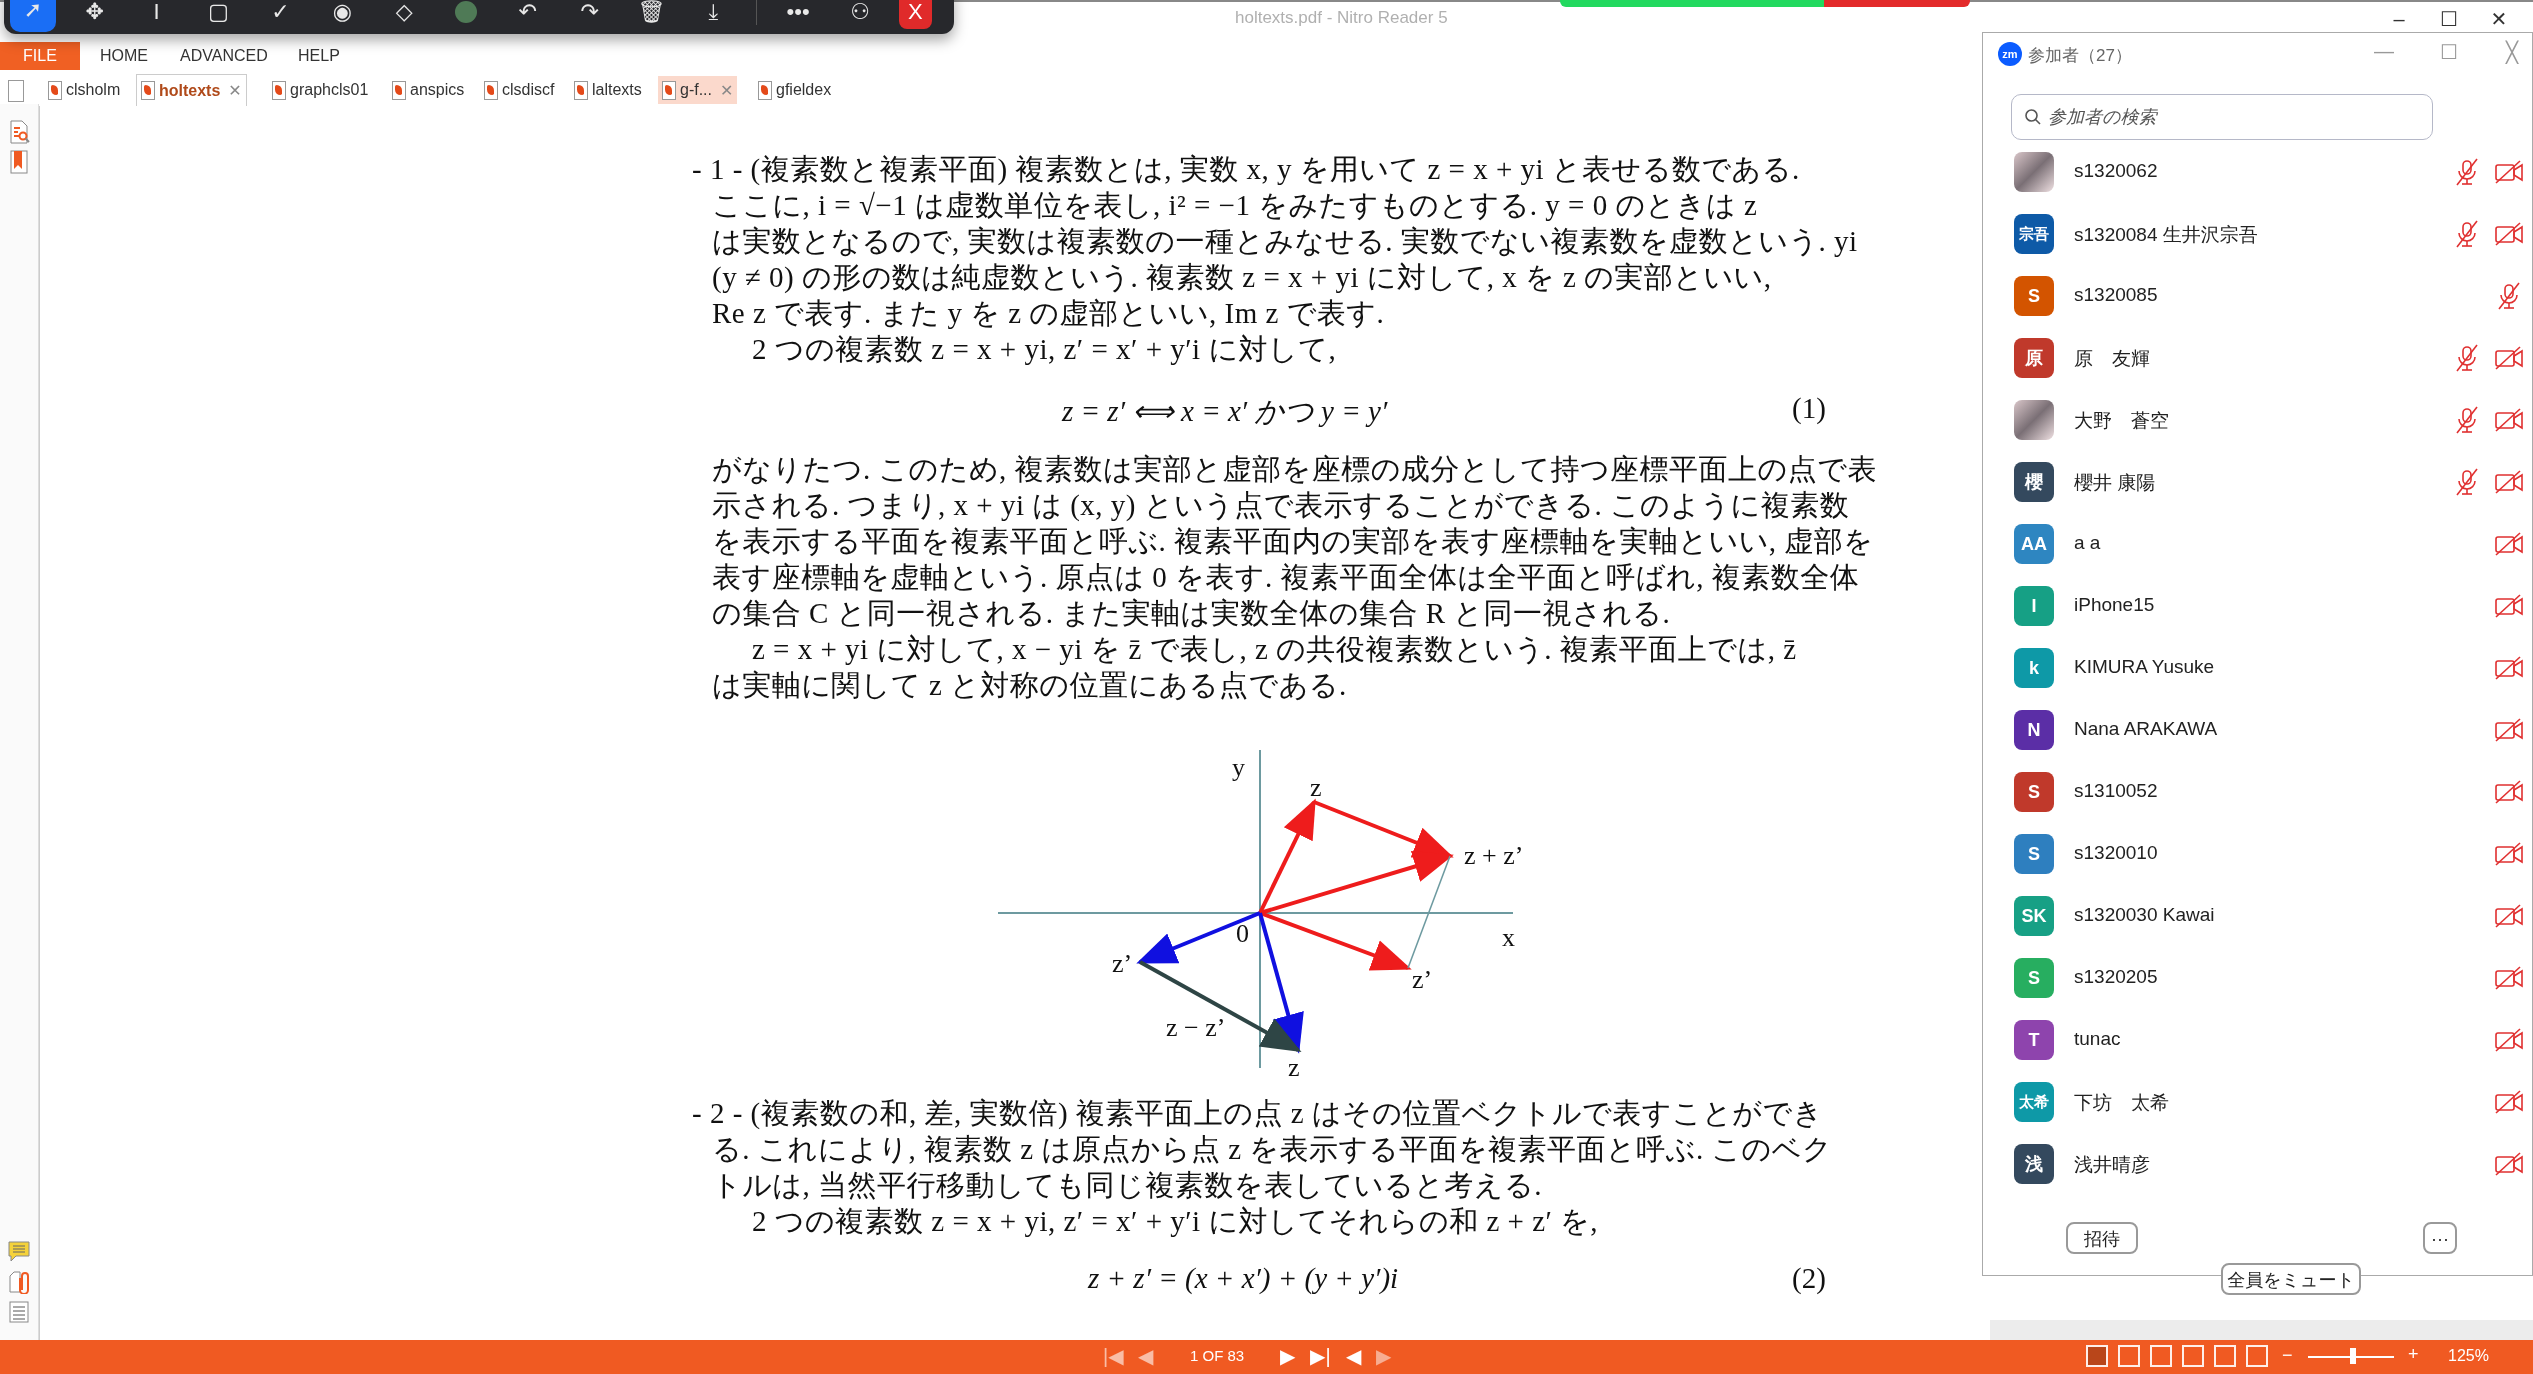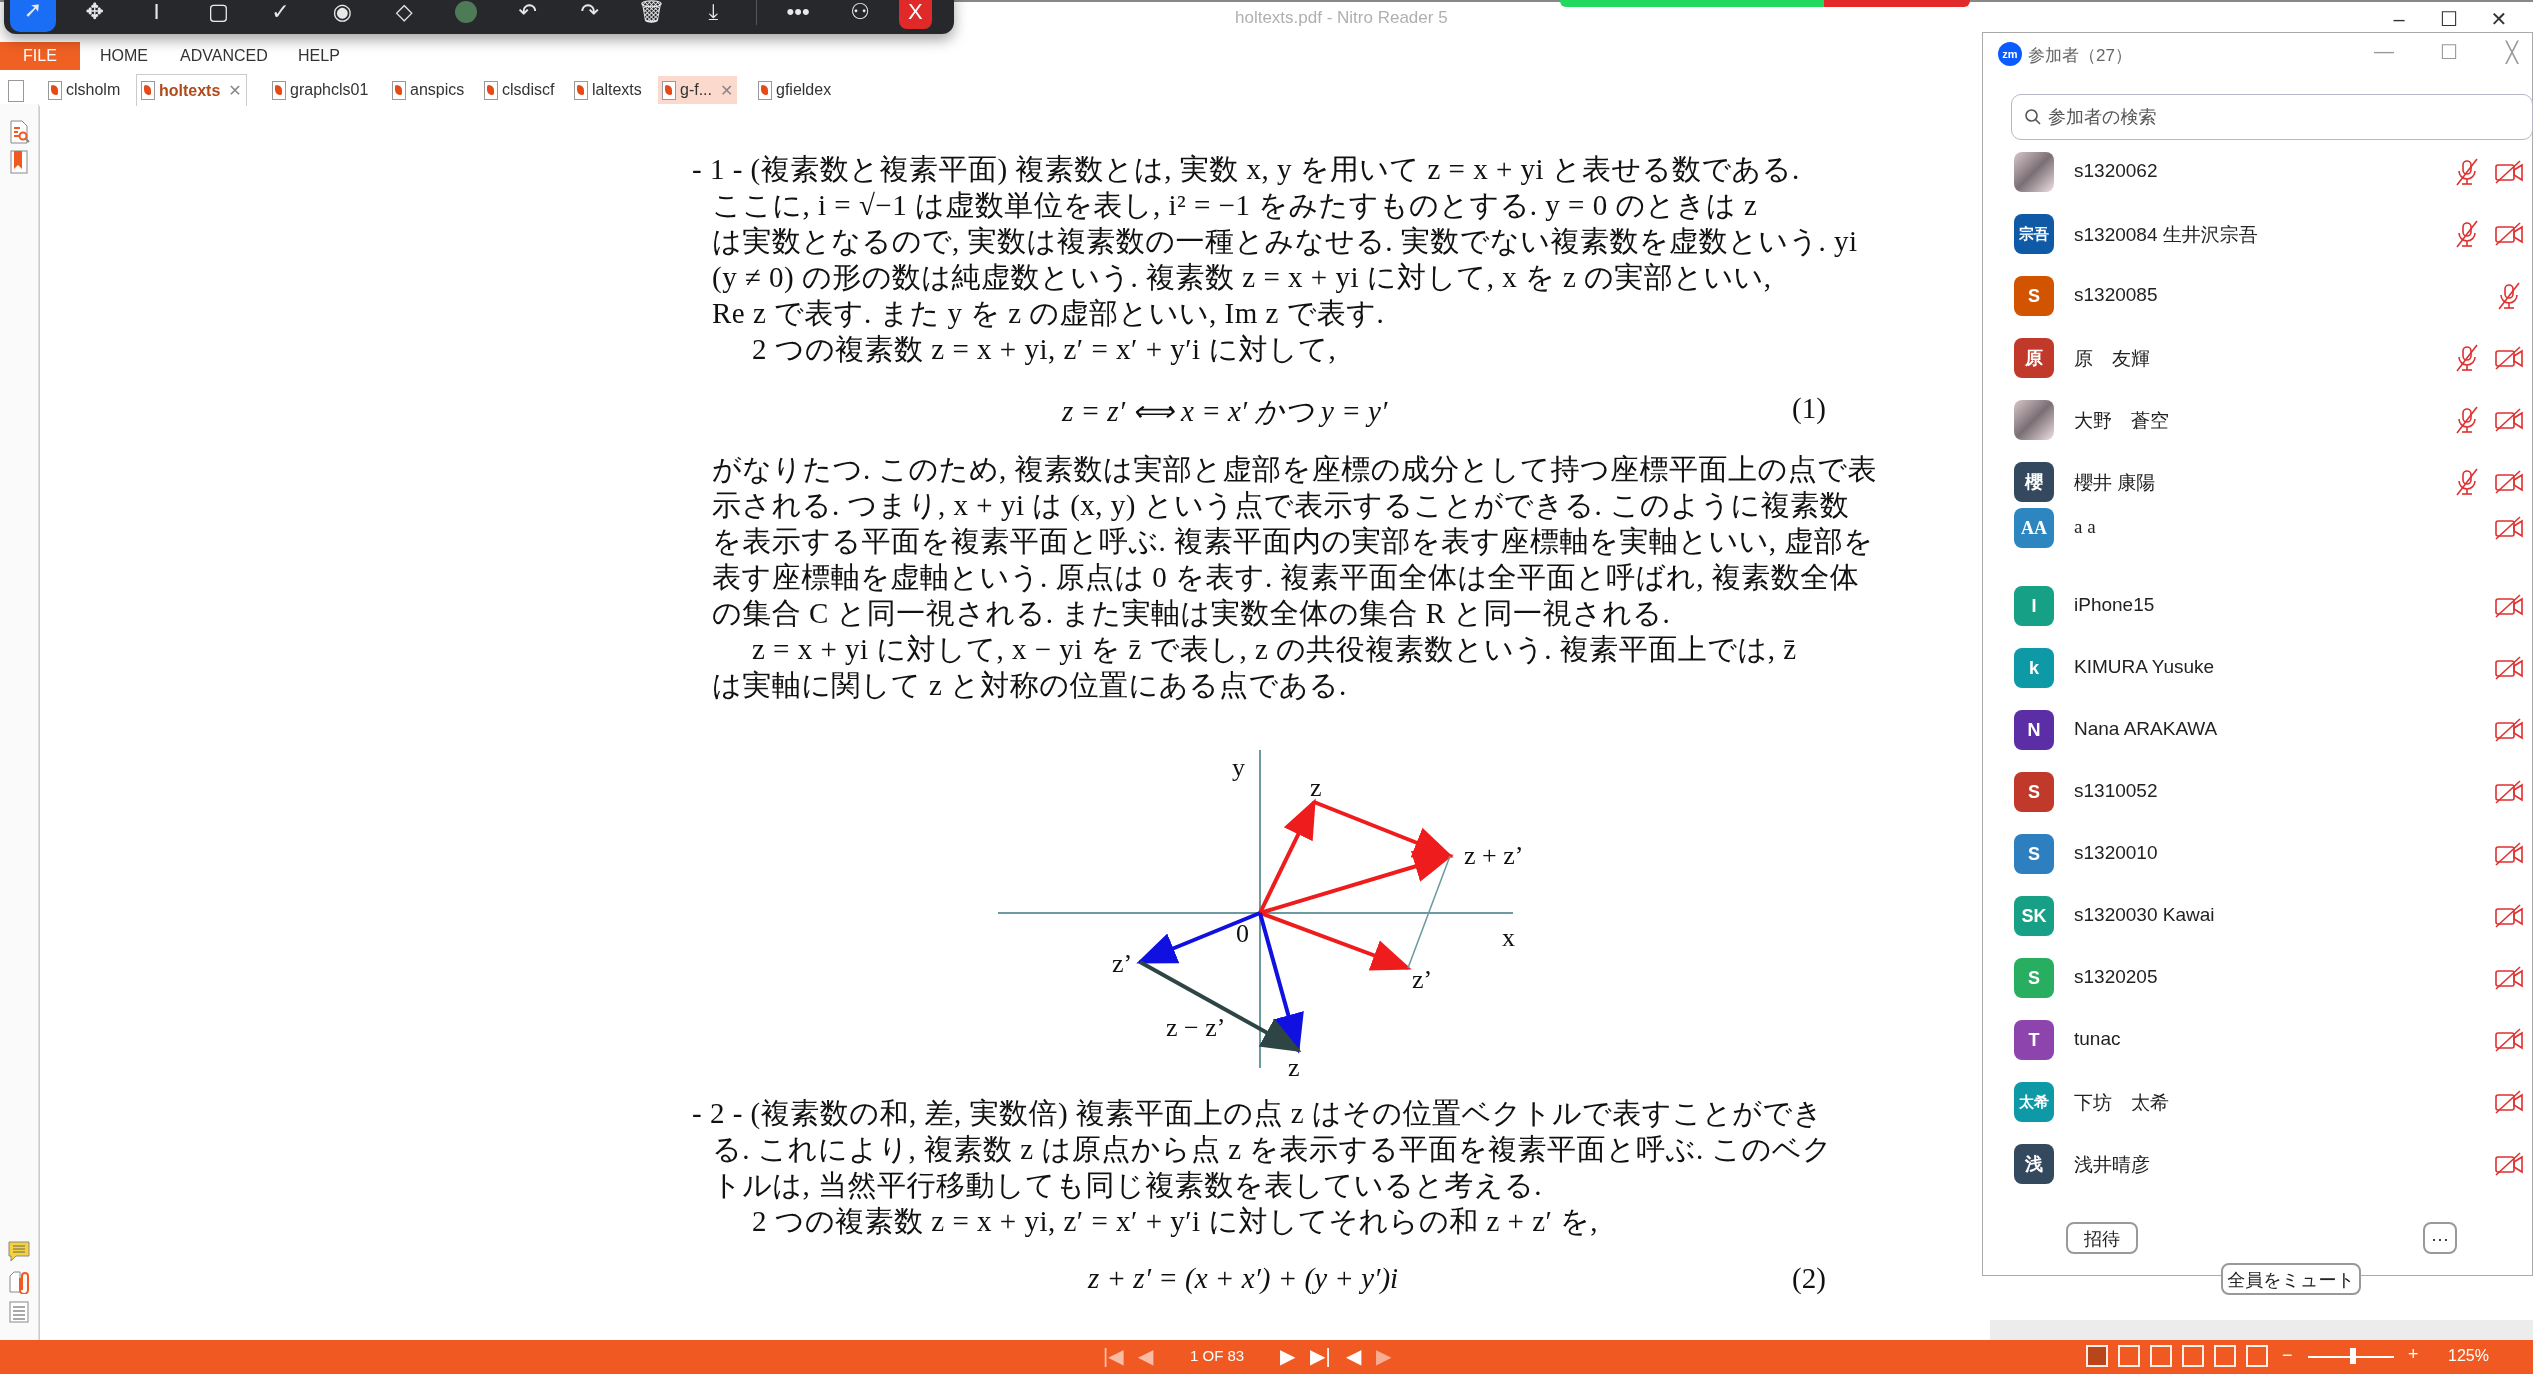--- a/index.html
+++ b/index.html
@@ -56,21 +56,21 @@
   .view-ico { position:absolute; top:1345px; width:22px; height:22px; border:2px solid #fff; box-sizing:border-box; opacity:.9; }
   #zoom-pct { left:2448px; top:1347px; color:#fff; font-size:16px; }
   #zoom-slider { left:2308px; top:1356px; width:86px; height:2px; background:#fff; }
   #zoom-knob { left:2350px; top:1348px; width:6px; height:16px; background:#fff; }
 
   
   #zpanel { left:1982px; top:32px; width:551px; height:1244px; background:#fff; border:1px solid #aaa; box-sizing:border-box; }
   #zp-logo { left:1998px; top:42px; width:24px; height:24px; border-radius:50%; background:#0b5cff; color:#fff; font-size:11px; font-weight:bold; text-align:center; line-height:24px; }
   #zp-title { left:2028px; top:44px; font-size:17px; color:#666; }
   .zp-ctl { top:40px; font-size:20px; color:#999; }
-  #zp-search { left:2011px; top:94px; width:522px; height:46px; border:1px solid #b5b8c8; border-radius:10px; box-sizing:border-box; display:flex; align-items:center; padding-left:12px; font-size:18px; color:#555; }
+  #zp-search { left:2011px; top:94px; width:422px; height:46px; border:1px solid #b5b8c8; border-radius:10px; box-sizing:border-box; display:flex; align-items:center; padding-left:12px; font-size:18px; color:#555;font-style:italic; }
   .p-row { position:absolute; left:2014px; width:519px; height:62px; }
   .p-avatar { position:absolute; left:0; top:0; width:40px; height:40px; border-radius:8px; color:#fff; font-weight:bold; font-size:18px; text-align:center; line-height:40px; overflow:hidden; }
   .p-name { position:absolute; left:60px; top:8px; font-size:19px; color:#222; white-space:nowrap; }
   .p-mic { position:absolute; left:440px; top:6px; width:26px; height:28px; }
   .p-cam { position:absolute; left:480px; top:8px; width:30px; height:24px; }
   .zp-btn { position:absolute; top:1222px; height:32px; border:2px solid #999; border-radius:8px; background:#fff; font-size:18px; color:#222; text-align:center; line-height:30px; box-sizing:border-box; }
 </style>
 </head>
 <body>
 
@@ -362,21 +362,21 @@
           <line x1="13" y1="21" x2="13" y2="26" stroke="#e03030" stroke-width="1.6"></line>
           <line x1="8" y1="26" x2="18" y2="26" stroke="#e03030" stroke-width="1.6"></line>
           <line x1="3" y1="27" x2="23" y2="1" stroke="#e03030" stroke-width="1.6"></line>
         </svg></div>
       <div class="p-cam"><svg viewBox="0 0 30 24" width="30" height="24">
           <rect x="2" y="5" width="18" height="15" rx="2" fill="none" stroke="#e03030" stroke-width="1.6"></rect>
           <path d="M20 10l8-5v15l-8-5z" fill="none" stroke="#e03030" stroke-width="1.6"></path>
           <line x1="2" y1="23" x2="26" y2="1" stroke="#e03030" stroke-width="1.6"></line>
         </svg></div>
     </div>
-    <div class="p-row" style="top: 508px; font-family: Liberation Serif, serif;">
+    <div class="p-row" style="top: 524px;">
       <div class="p-avatar" style="background: rgb(46, 134, 193);">AA</div>
       <div class="p-name">a a</div>
       <div class="p-cam"><svg viewBox="0 0 30 24" width="30" height="24">
           <rect x="2" y="5" width="18" height="15" rx="2" fill="none" stroke="#e03030" stroke-width="1.6"></rect>
           <path d="M20 10l8-5v15l-8-5z" fill="none" stroke="#e03030" stroke-width="1.6"></path>
           <line x1="2" y1="23" x2="26" y2="1" stroke="#e03030" stroke-width="1.6"></line>
         </svg></div>
     </div>
     <div class="p-row" style="top: 586px;">
       <div class="p-avatar" style="background: rgb(22, 160, 133);">I</div>

